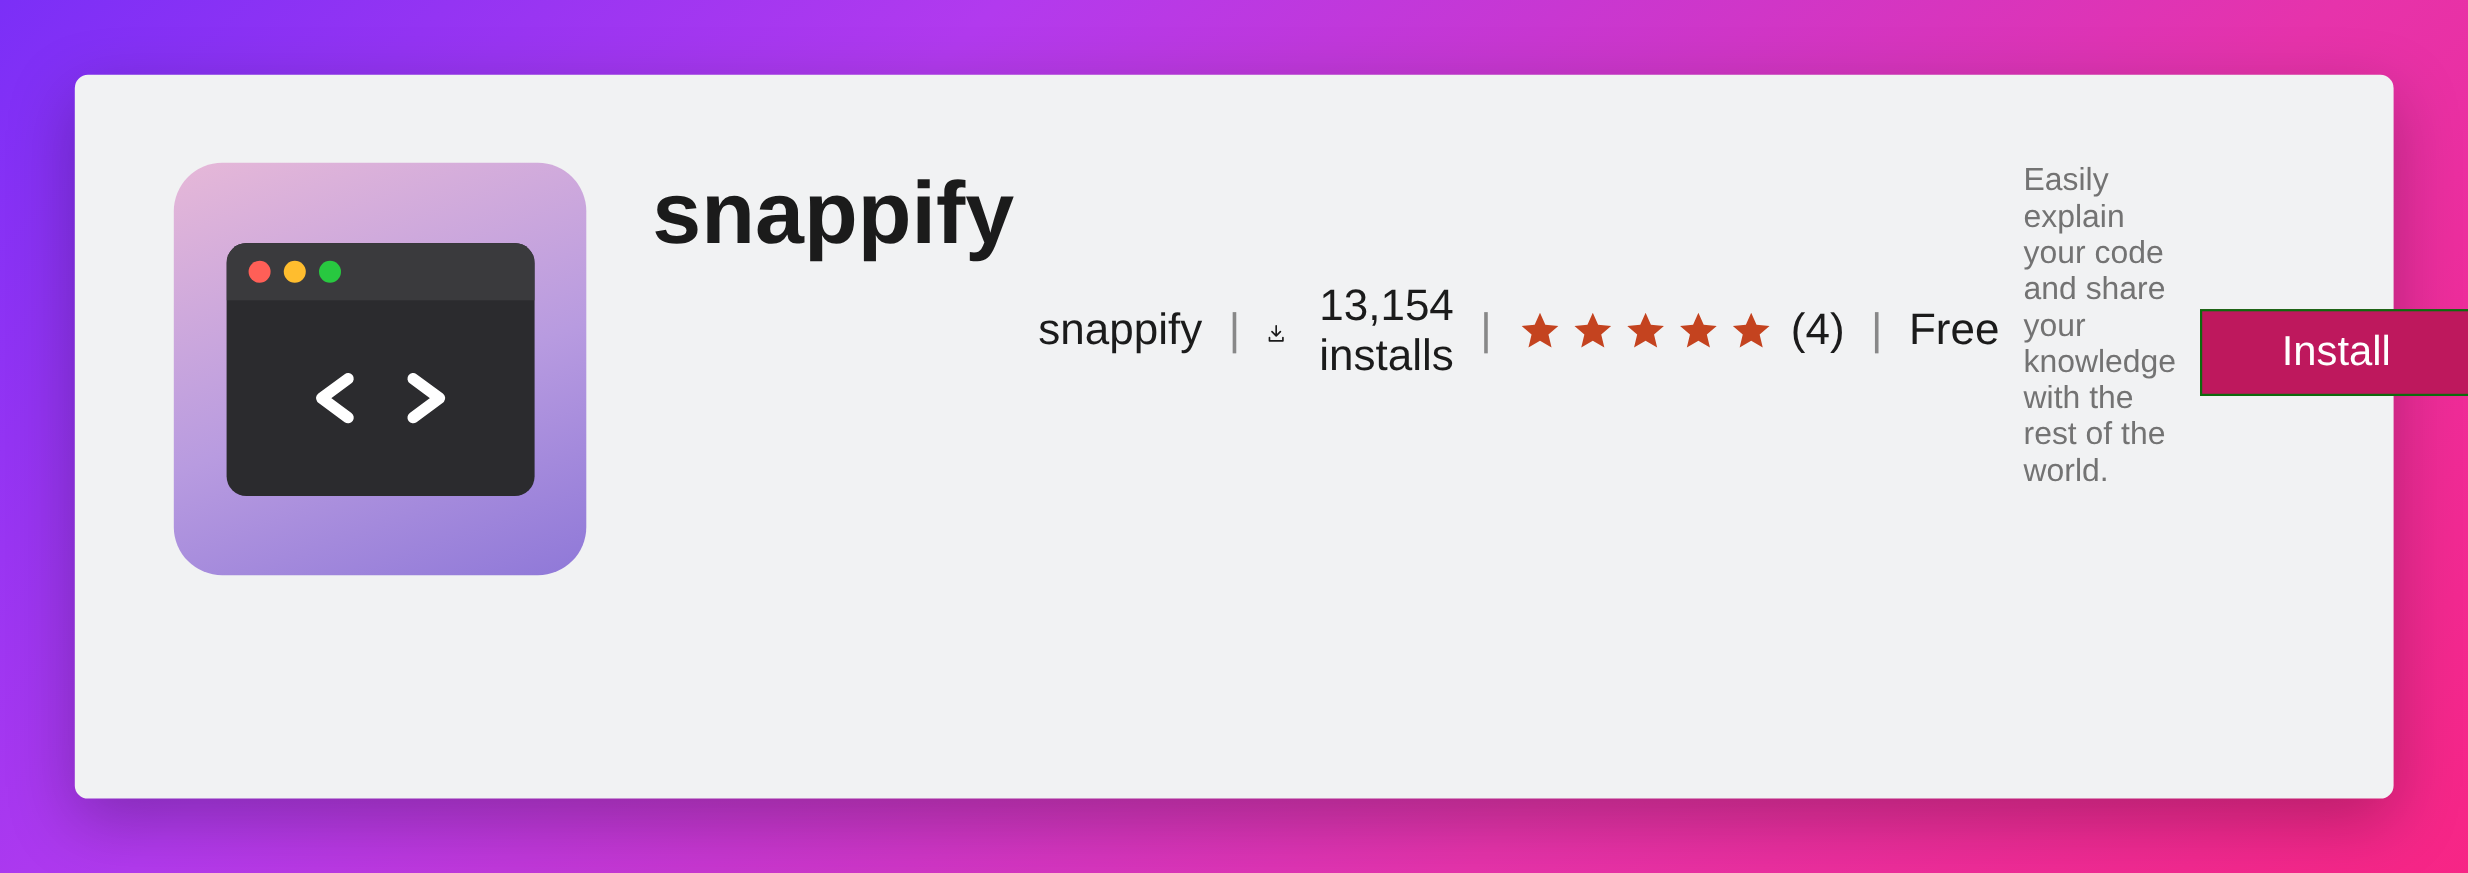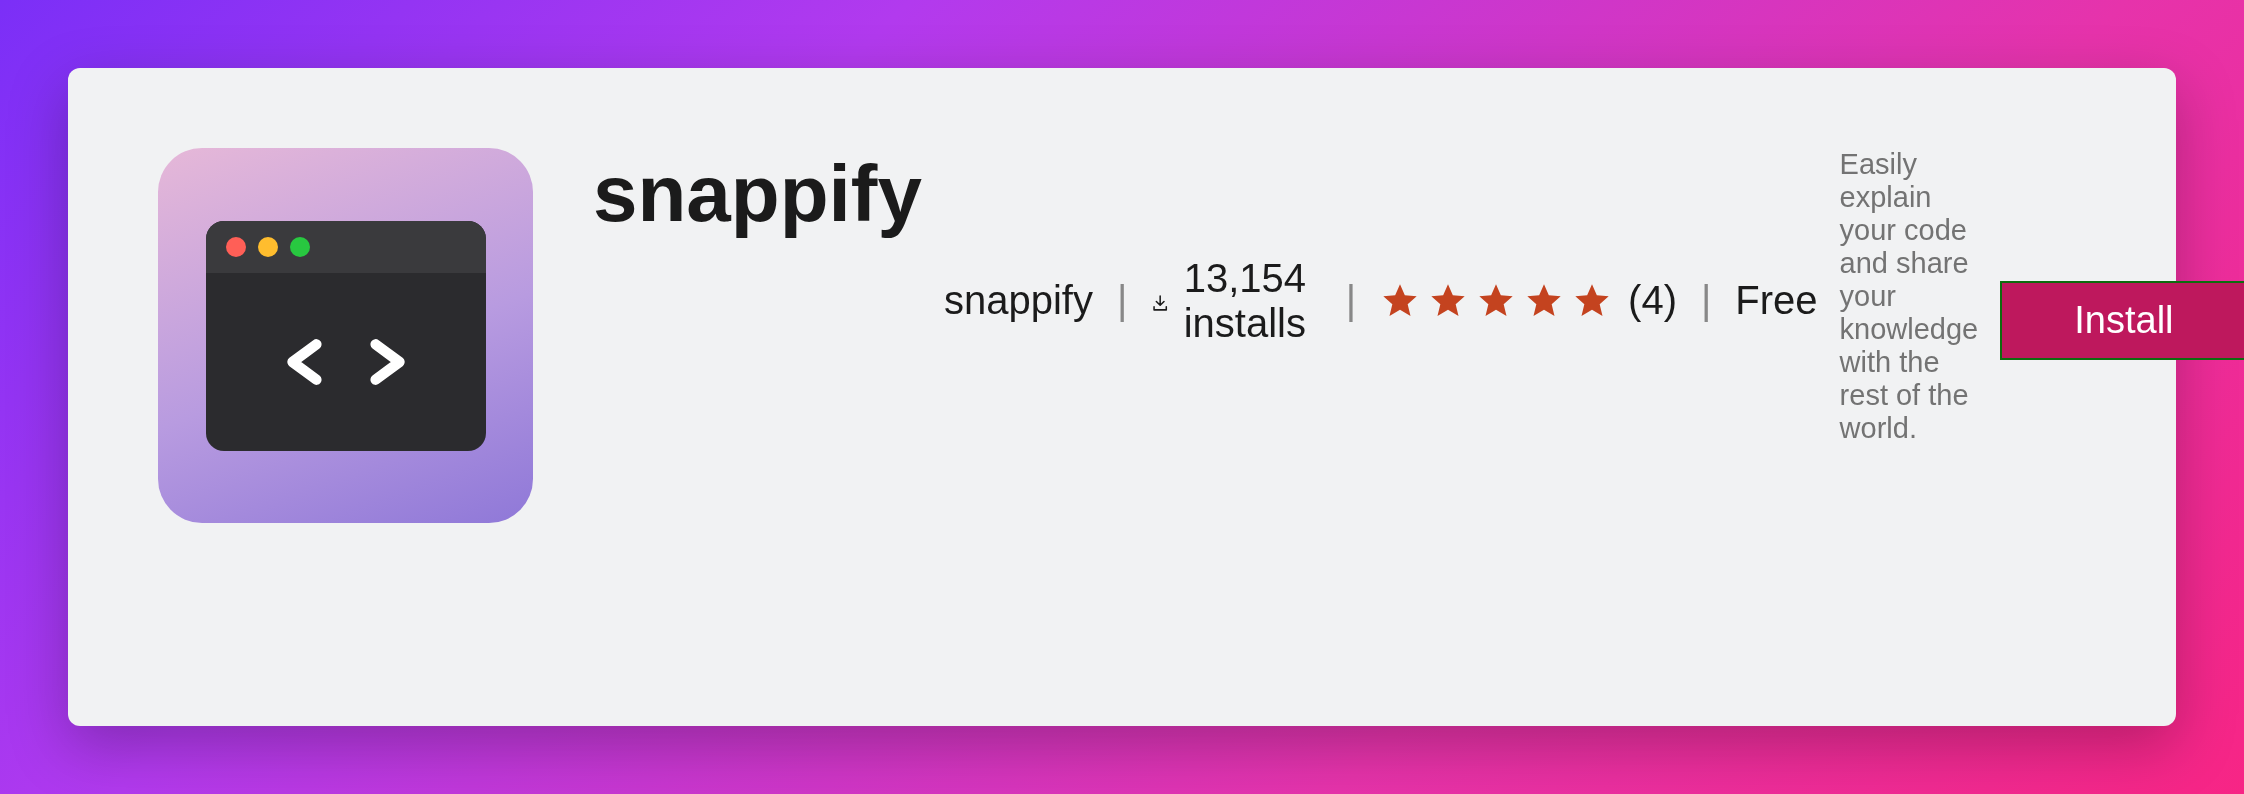--- a/index.html
+++ b/index.html
@@ -102,20 +102,21 @@
       color: #888;
       font-weight: 300;
     }
     .publisher {
       font-weight: 400;
     }
     .installs-group {
       display: inline-flex;
       align-items: center;
       gap: 14px;
+      text-align: right;
     }
     .download-icon {
       width: 34px;
       height: 34px;
       position: relative;
       top: 2px;
     }
     .rating-group {
       display: inline-flex;
       align-items: center;

